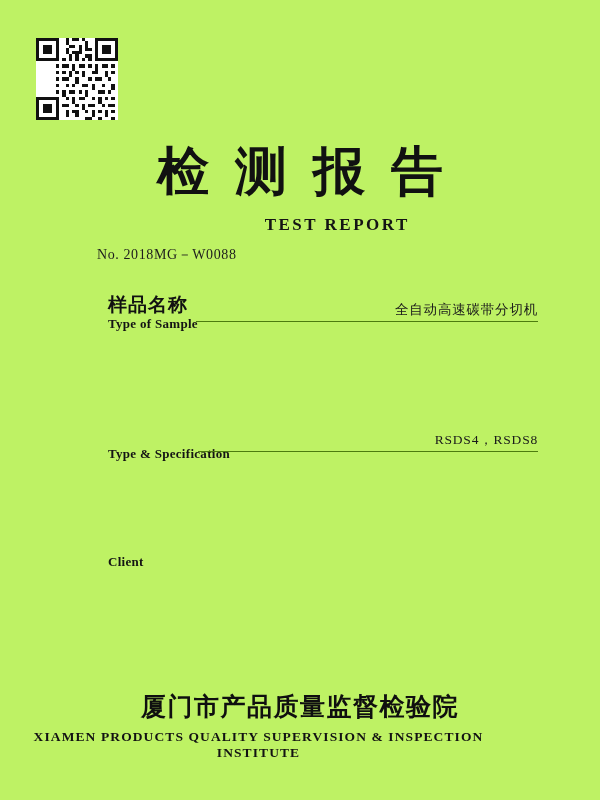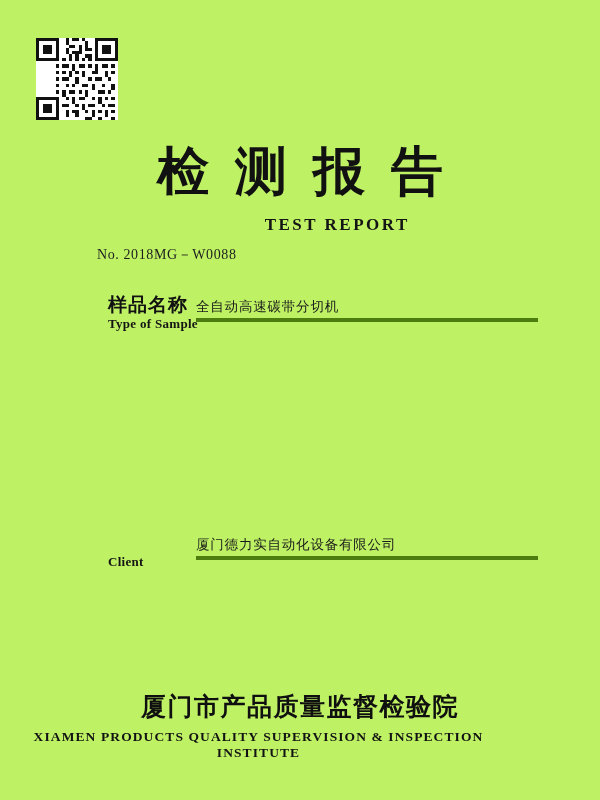--- a/index.html
+++ b/index.html
@@ -99,22 +99,22 @@
     font-weight: bold;
     font-size: 13px;
     letter-spacing: 0.3px;
     color: #141414;
     white-space: nowrap;
   }
   .field .value-wrap {
     position: absolute;
     bottom: 22px;
     height: 22px;
-    border-bottom: 4px solid #4d7c0f;
-    text-align: left;
+    border-bottom: 1px solid #4d7c0f;
+    text-align: right;
   }
   .field .value {
     font-family: "Liberation Serif", serif;
     font-size: 13.5px;
     letter-spacing: 0.8px;
     color: #1a1a1a;
     line-height: 22px;
     display: block;
   }
 
@@ -270,25 +270,26 @@
 
   <div class="field" id="field-sample">
     <span class="label-zh">样品名称</span>
     <span class="label-en">Type of Sample</span>
     <span class="value-wrap">
       <span class="value">全自动高速碳带分切机</span>
     </span>
   </div>
 
   <div class="field" id="field-type">
+    <span class="label-en">Type &amp; Specification</span>
+    <span class="value-wrap">
+      <span class="value">RSDS4，RSDS8</span>
+    </span>
   </div>
 
   <div class="field" id="field-client">
     <span class="label-en">Client</span>
-    <span class="value-wrap">
-      <span class="value">厦门德力实自动化设备有限公司</span>
-    </span>
   </div>
 
   <div class="footer-zh">厦门市产品质量监督检验院</div>
   <div class="footer-en">XIAMEN PRODUCTS QUALITY SUPERVISION &amp; INSPECTION INSTITUTE</div>
 
 </div>
 
 </body></html>

